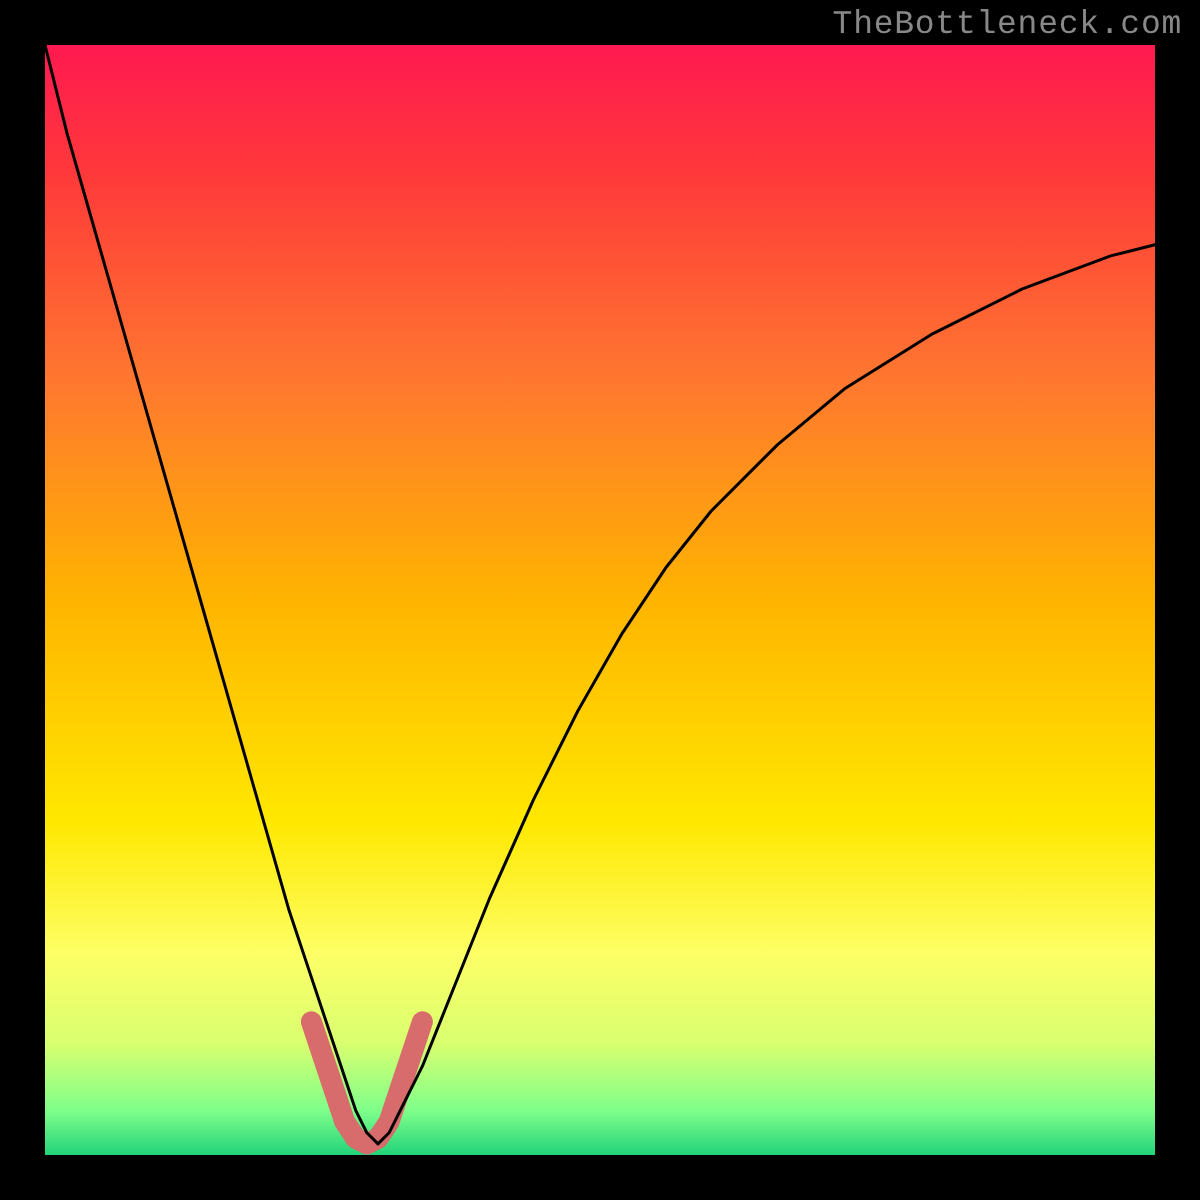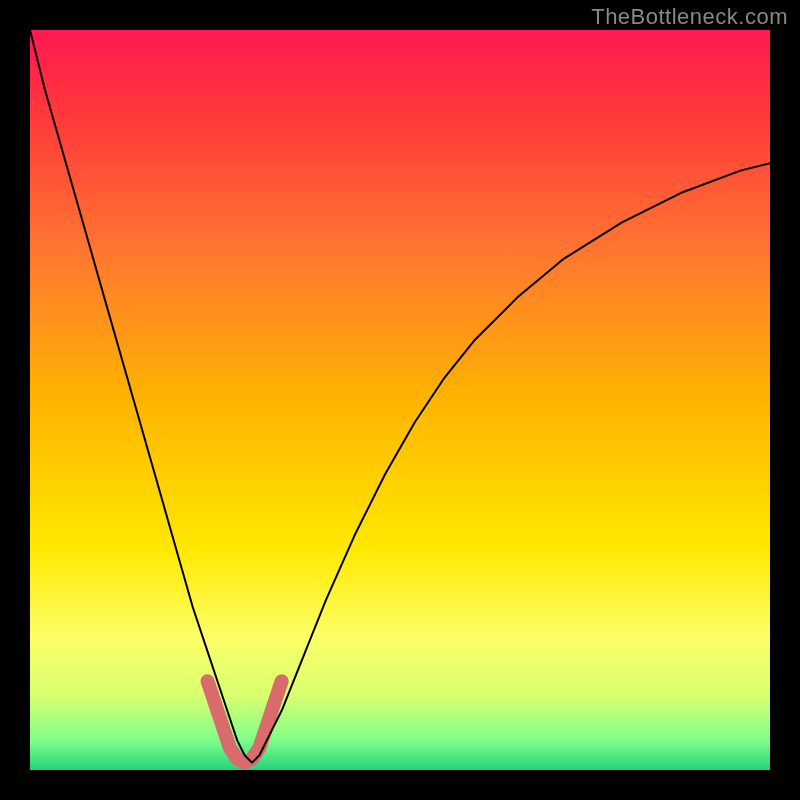--- a/index.html
+++ b/index.html
@@ -8,20 +8,21 @@
     width: 800px;
     height: 800px;
     overflow: hidden;
     background: #000;
     font-family: Arial, Helvetica, sans-serif;
   }
   .frame {
     position: absolute;
     inset: 0;
     background: #000;
+    font-family: Liberation Mono, monospace;
   }
   .watermark {
     position: absolute;
     top: 4px;
     right: 12px;
     color: #888;
     font-size: 22px;
     letter-spacing: 0.5px;
     z-index: 10;
   }

